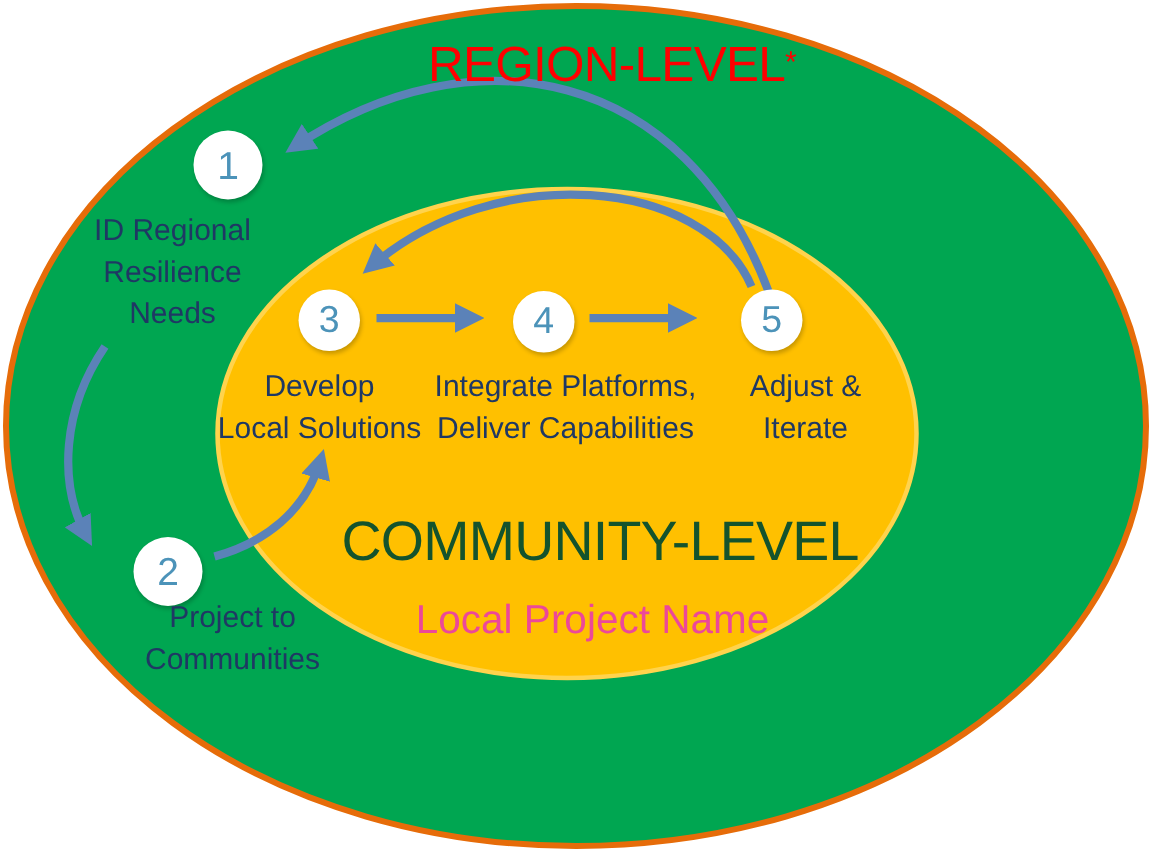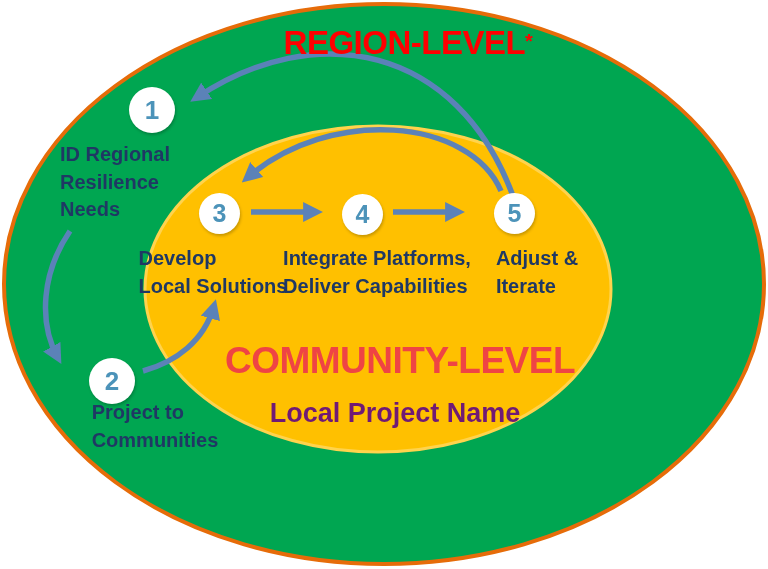--- a/index.html
+++ b/index.html
@@ -1,21 +1,21 @@
 <!DOCTYPE html>
 <html><head>
 <meta charset="utf-8">
 <style>
   html, body { margin: 0; padding: 0; background: #ffffff; }
   .stage {
     position: relative;
     width: 768px;
     height: 569px;
     font-family: "Liberation Sans", sans-serif;
-    font-weight: bold;
+    font-weight: normal;
     overflow: hidden;
   }
   svg.layer { position: absolute; left: 0; top: 0; }
 
   
   .title-region {
     position: absolute;
     left: 408px; top: 24px;
     transform: translateX(-50%);
     color: #ff0000;
@@ -24,30 +24,30 @@
     white-space: nowrap;
   }
   .title-region .asterisk {
     font-size: 20px;
     vertical-align: 6px;
   }
   .title-community {
     position: absolute;
     left: 400px; top: 340px;
     transform: translateX(-50%);
-    color: #ef4444;
+    color: #14532d;
     font-size: 37px;
     letter-spacing: -0.5px;
     white-space: nowrap;
   }
   .title-project {
     position: absolute;
     left: 395px; top: 398px;
     transform: translateX(-50%);
-    color: #701a75;
+    color: #ec4899;
     font-size: 27px;
     white-space: nowrap;
   }
 
   
   .step-circle {
     position: absolute;
     background: #ffffff;
     border-radius: 50%;
     display: flex;
@@ -56,21 +56,21 @@
     color: #4c93b9;
     box-shadow: 1px 2px 3px rgba(0,0,0,0.22);
   }
   .c-lg { width: 46px; height: 46px; font-size: 26px; }
   .c-sm { width: 41px; height: 41px; font-size: 25px; }
 
   
   .step-label {
     position: absolute;
     transform: translateX(-50%);
-    text-align: left;
+    text-align: center;
     color: #1f3864;
     font-size: 20px;
     line-height: 1.38;
     white-space: pre-line;
   }
 </style>
 </head>
 <body>
 
 <div class="stage">

